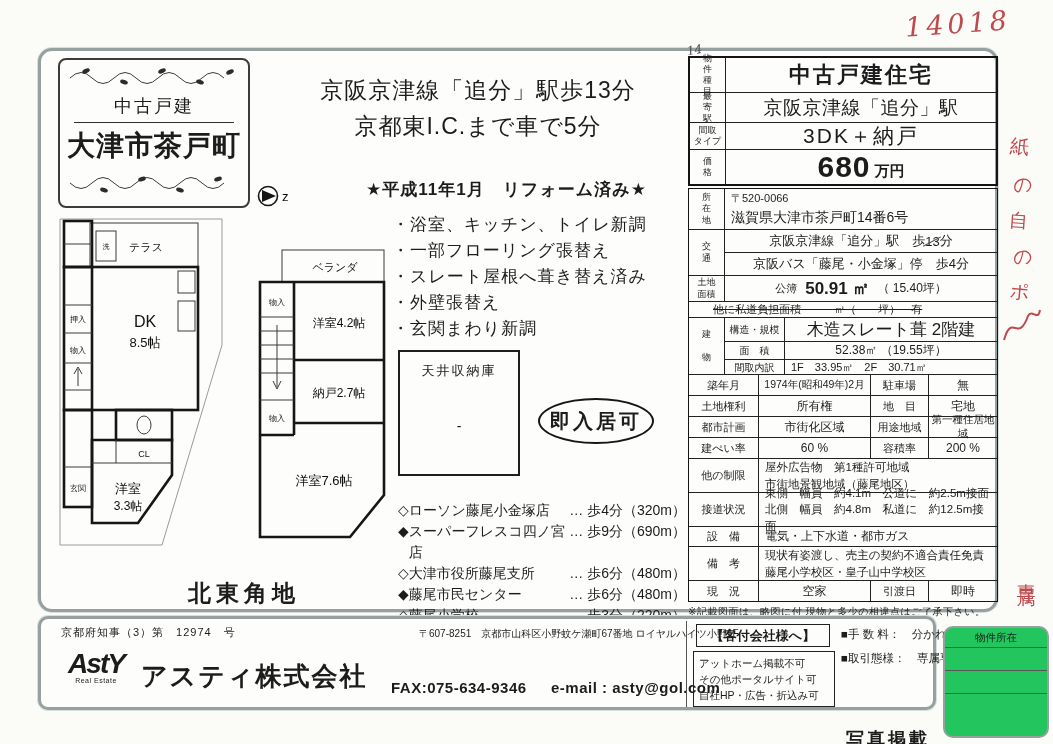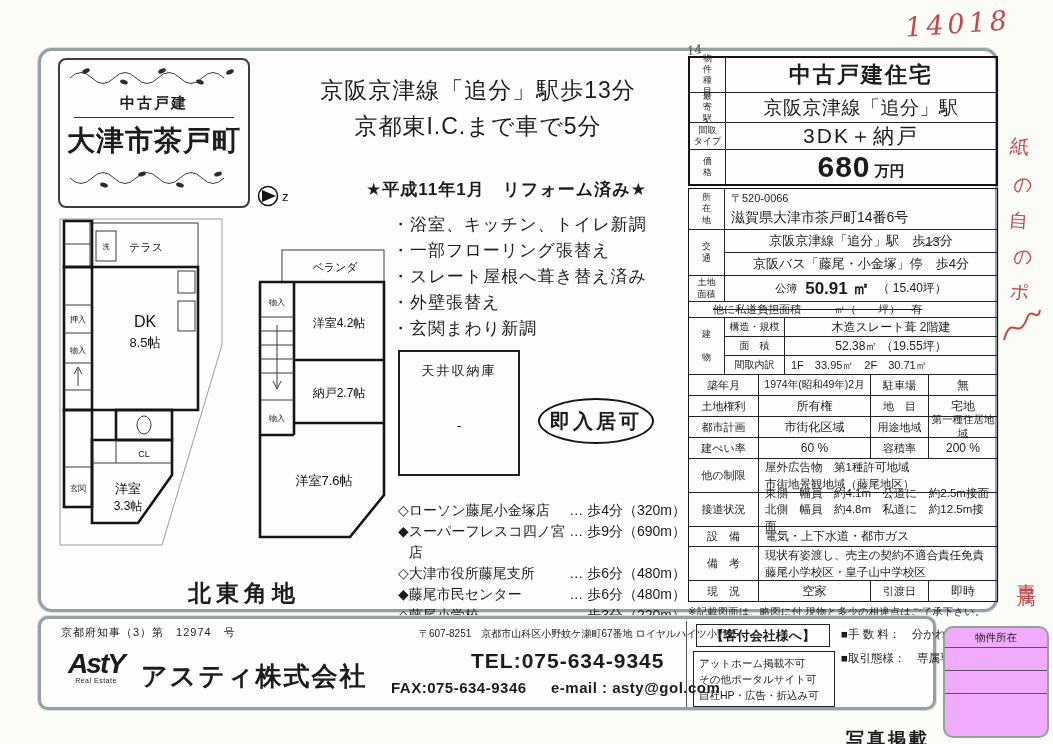--- a/index.html
+++ b/index.html
@@ -5,21 +5,21 @@
   * { margin:0; padding:0; box-sizing:border-box; }
   html,body { background:#e8e8e4; }
   body { font-family:"Liberation Sans","DejaVu Sans",sans-serif; color:#1c1c1c; }
   #page { position:relative; width:1053px; height:744px; background:#fbfbf8; overflow:hidden; margin:0 auto; }
   .abs { position:absolute; }
 
   
   .scanbox { border:3px solid #96a09e; border-radius:14px; background:#fdfdfb; box-shadow:0 0 0 1px #d9dedd; }
 
   
-  .title-cat { font-size:15px; font-weight:bold; text-align:center; letter-spacing:2px; }
+  .title-cat { font-size:18px; font-weight:normal; text-align:center; letter-spacing:2px; }
   .title-name { font-size:28px; font-weight:bold; text-align:center; letter-spacing:1px; }
   .title-rule { height:0; border-top:1.5px solid #2f2f2f; margin:4px 14px; }
 
   
   .headline { font-size:23px; text-align:center; letter-spacing:1px; line-height:36px; }
   .reform { font-size:17px; font-weight:bold; letter-spacing:1px; }
   .bullets div { font-size:17px; line-height:26px; letter-spacing:1px; }
 
   
   .fac-row { display:flex; width:288px; font-size:14px; line-height:21px; }
@@ -66,21 +66,21 @@
   .f-addr { font-size:10px; }
   .f-company { font-size:26px; font-weight:bold; letter-spacing:2px; }
   .f-tel { font-size:21px; font-weight:bold; letter-spacing:1px; }
   .f-fax { font-size:15px; font-weight:bold; letter-spacing:0.5px; }
   .logo-main { font-size:28px; font-weight:bold; font-style:italic; letter-spacing:-2px; line-height:26px; }
   .logo-sub { font-size:7px; letter-spacing:0.5px; }
   .kyaku-head { border:1.5px solid #222; font-size:13px; font-weight:bold; text-align:center; line-height:21px; }
   .portal-box { border:1.5px solid #222; font-size:10.5px; line-height:16px; padding:3px 5px; }
   .fee-line { font-size:11.5px; white-space:pre; }
   .photo-ok { font-size:18px; font-weight:bold; letter-spacing:3px; }
-  .rbox { border:2.5px solid #96a09e; border-radius:10px; background:#f0abfc; }
+  .rbox { border:2.5px solid #96a09e; border-radius:10px; background:#22c55e; }
   .rbox-head { font-size:10.5px; text-align:center; line-height:19px; border-bottom:1.5px solid #555; }
   .rbox-row { height:23px; border-bottom:1.5px solid #555; }
 
   
   .hand-red { color:#bf4a4e; font-family:"DejaVu Serif",serif; }
   .refnum { font-size:27px; font-style:italic; letter-spacing:4px; transform:rotate(-4deg); }
   .margin-char { font-size:19px; }
 </style>
 </head>
 <body>
@@ -295,21 +295,21 @@
       <div class="srow" style="height:16px;">
         <div class="sv svl strike-road" style="font-size:11px; padding-left:24px;">他に私道負担面積　　　㎡（　　坪）　有</div>
       </div>
       <div class="srow" style="height:57px;">
         <div class="sl">建
 
 物</div>
         <div style="flex:1; display:flex; flex-direction:column;">
           <div style="flex:1; display:flex;">
             <div class="l70" style="width:60px; font-size:10px;">構造・規模</div>
-            <div class="sv" style="font-size:12px;">木造スレート葺 2階建</div>
+            <div class="sv" style="font-size:17px;">木造スレート葺 2階建</div>
           </div>
           <div class="sub" style="flex:1; display:flex;">
             <div class="l70" style="width:60px; font-size:10px;">面　積</div>
             <div class="sv" style="font-size:12px;">52.38㎡ （19.55坪）</div>
           </div>
           <div class="sub" style="flex:1; display:flex;">
             <div class="l70" style="width:60px; font-size:10px;font-family:Liberation Mono, monospace;">間取内訳</div>
             <div class="sv svl" style="font-size:11px;">1F　33.95㎡　2F　30.71㎡</div>
           </div>
         </div>
@@ -380,21 +380,20 @@
   </div>
 
   <div class="abs scanbox" style="left:38px; top:616px; width:898px; height:94px; border-radius:10px;">
     <div class="abs f-license" style="left:20px; top:6px;">京都府知事（3）第　12974　号</div>
     <div class="abs f-addr" style="left:378px; top:8px;">〒607-8251　京都市山科区小野蚊ケ瀬町67番地 ロイヤルハイツ小野1F</div>
     <div class="abs" style="left:18px; top:32px; width:74px; text-align:center;">
       <div class="logo-main">AstY</div>
       <div class="logo-sub">Real Estate</div>
     </div>
     <div class="abs f-company" style="left:100px; top:40px;">アスティ株式会社</div>
-    <div class="abs f-tel" style="left:430px; top:30px;">TEL:075-634-9345</div>
     <div class="abs f-fax" style="left:350px; top:60px;">FAX:075-634-9346</div>
     <div class="abs f-fax" style="left:510px; top:60px;">e-mail : asty@gol.com</div>
     <div class="abs" style="left:645px; top:2px; width:0; height:86px; border-left:1.5px solid #555;"></div>
     <div class="abs kyaku-head" style="left:655px; top:5px; width:134px; height:23px;">【客付会社様へ】</div>
     <div class="abs portal-box" style="left:652px; top:32px; width:142px; height:56px;">
       <div>アットホーム掲載不可</div>
       <div>その他ポータルサイト可</div>
       <div>自社HP・広告・折込み可</div>
     </div>
     <div class="abs fee-line" style="left:800px; top:8px;">■手 数 料：　分かれ</div>

